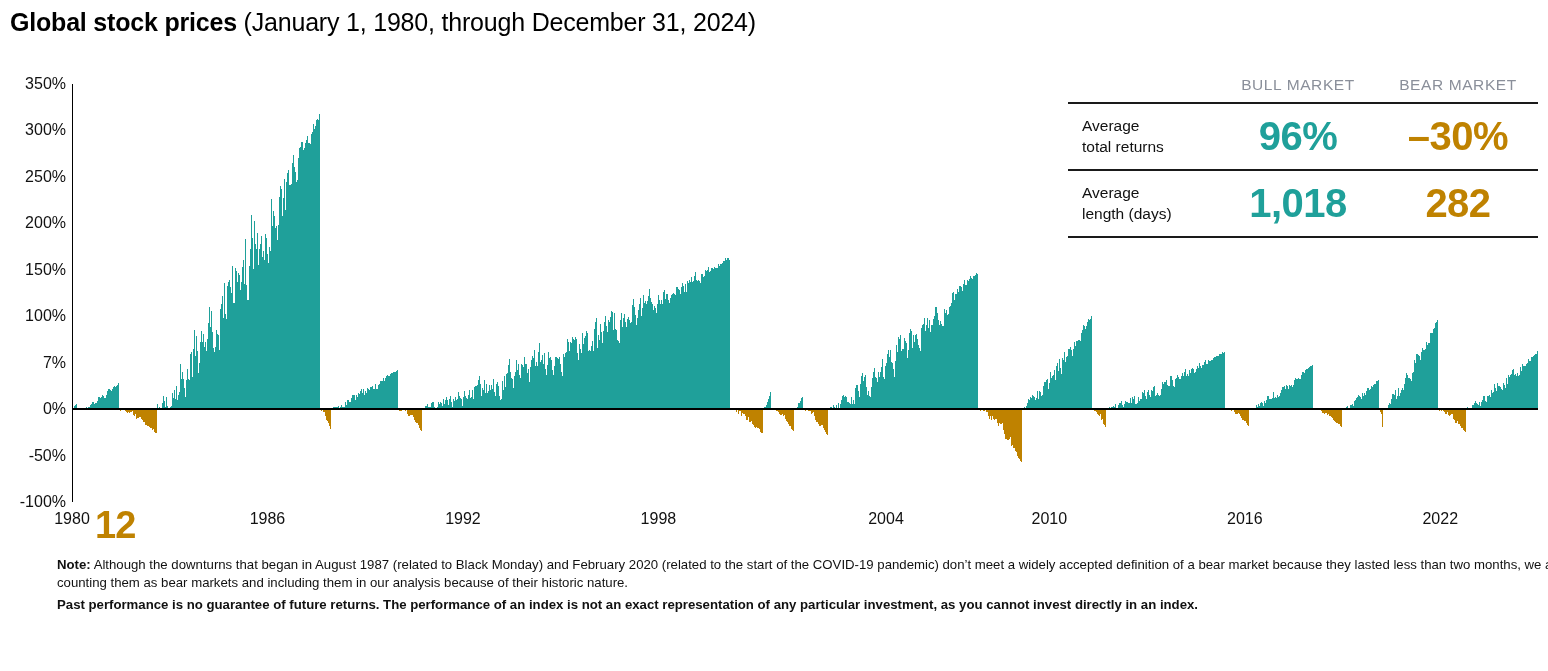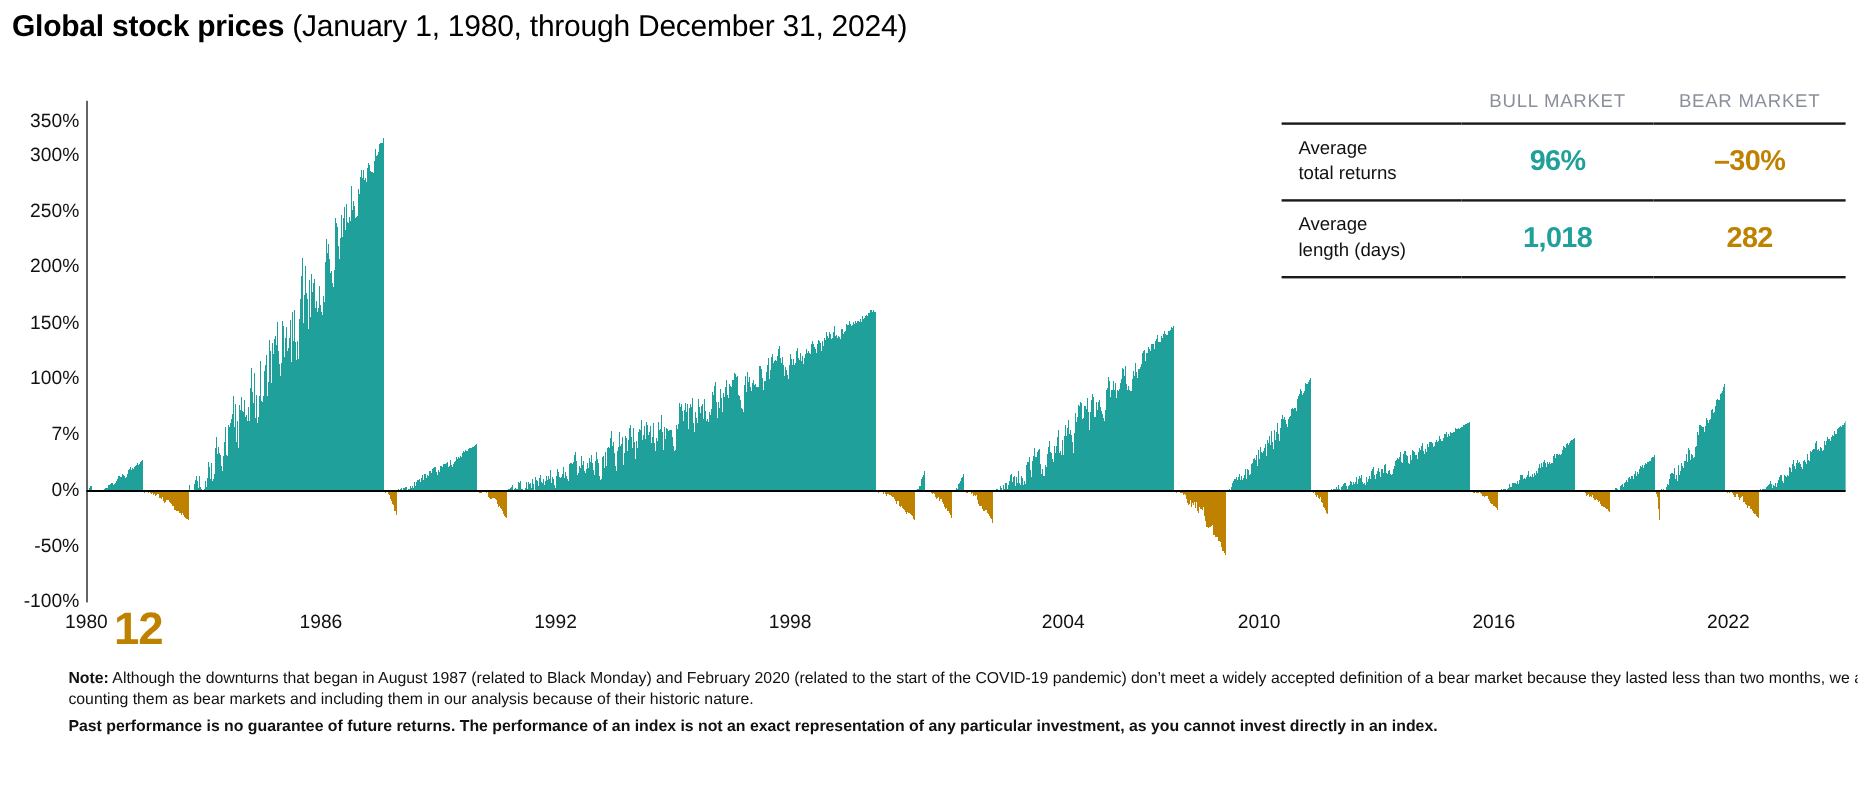--- a/index.html
+++ b/index.html
@@ -36,42 +36,42 @@
   
   #stats{position:absolute;left:1068px;top:76px;width:470px;}
   #stats table{border-collapse:collapse;width:100%;}
   #stats th{font-size:15.5px;font-weight:normal;color:#8a8f9a;letter-spacing:0.6px;
             padding:0 0 8px 0;text-align:center;vertical-align:bottom;}
   #stats th.blank{width:150px;}
   #stats td{padding:10px 0;vertical-align:middle;}
   #stats tr.row{border-top:2px solid #1a1a1a;}
   #stats tr.last{border-bottom:2px solid #1a1a1a;}
   .rowlab{font-size:15.5px;color:#111;line-height:1.35;text-align:left;padding-left:14px !important;}
-  .big{font-size:24px;font-weight:bold;text-align:center;letter-spacing:-0.5px;}
+  .big{font-size:40px;font-weight:bold;text-align:center;letter-spacing:-0.5px;}
   .bull{color:#1fa09a;}
   .bear{color:#bf8200;}
   .colw{width:160px;}
 
   
   #notes{position:absolute;left:10px;top:556px;width:1532px;font-size:13.2px;line-height:1.33;color:#111;margin-left:47px;}
   #notes p{margin:0 0 5px 0;}
   #notes .b{font-weight:bold;}
   #notes p.bold{font-weight:bold;margin-bottom:3px;}
 </style>
 </head>
 <body>
 
 <div id="title-row">
   <span id="title-main">Global stock prices</span><span id="title-sub"> (January 1, 1980, through December 31, 2024)</span>
 </div>
 
 <div id="chart-wrap">
 
   <div id="ylabels">
-      <div class="ytick" style="top: 0px; margin-top: 18px;">350%</div>
+      <div class="ytick" style="top: 0px;">350%</div>
       <div class="ytick" style="top: 46.4444px;">300%</div>
       <div class="ytick" style="top: 92.8889px;">250%</div>
       <div class="ytick" style="top: 139.333px;">200%</div>
       <div class="ytick" style="top: 185.778px;">150%</div>
       <div class="ytick" style="top: 232.222px;">100%</div>
       <div class="ytick" style="top: 278.667px;">7%</div>
       <div class="ytick" style="top: 325.111px;">0%</div>
       <div class="ytick" style="top: 371.556px;">-50%</div>
       <div class="ytick" style="top: 418px;">-100%</div>
     </div>

